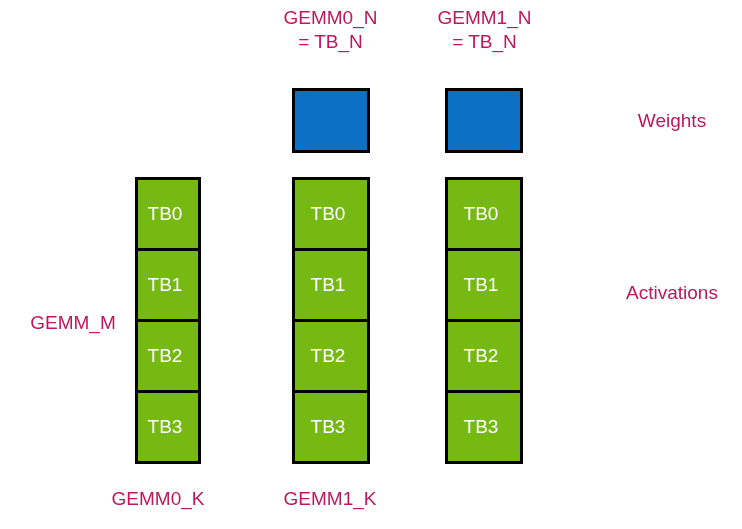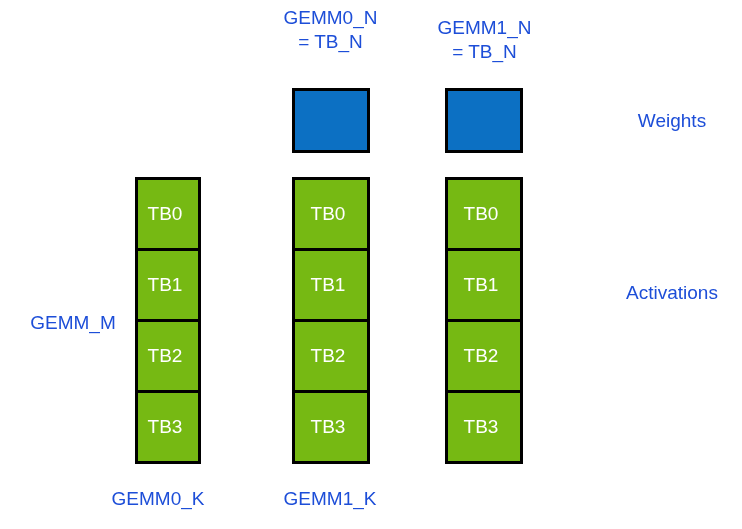--- a/index.html
+++ b/index.html
@@ -12,31 +12,31 @@
   }
   #canvas {
     position: relative;
     width: 742px;
     height: 529px;
     background: #ffffff;
     overflow: hidden;
   }
   .label {
     position: absolute;
-    color: #1d4ed8;
+    color: #be185d;
     font-size: 19px;
     line-height: 24px;
     white-space: pre-line;
     text-align: center;
     letter-spacing: 0px;
   }
 
   
   #label-gemm0-n { left: 248px; top: 6px; width: 165px; }
-  #label-gemm1-n { left: 402px; top: 16px; width: 165px; }
+  #label-gemm1-n { left: 402px; top: 6px; width: 165px; }
 
   
   #label-weights {
     left: 602px; top: 109px; width: 140px;
     text-align: center; font-size: 19px;
   }
   #label-activations {
     left: 602px; top: 281px; width: 140px;
     text-align: center; font-size: 19px;
   }

